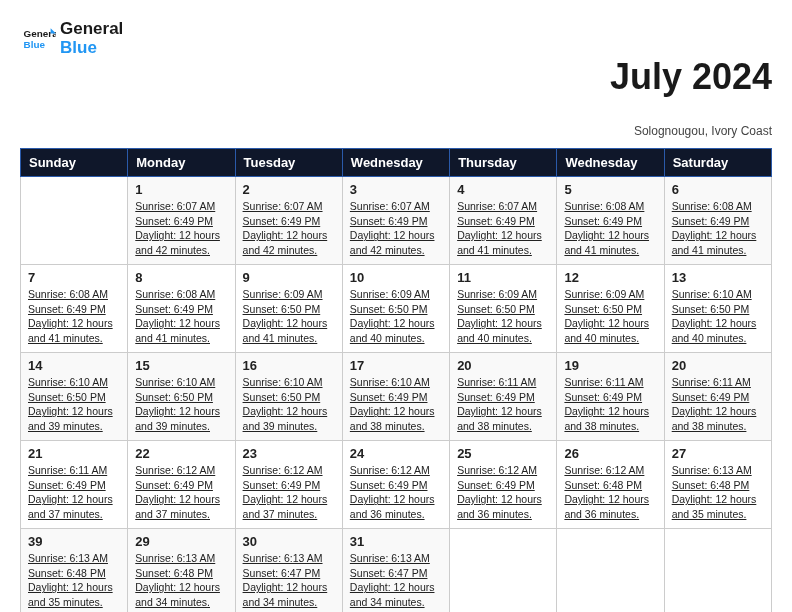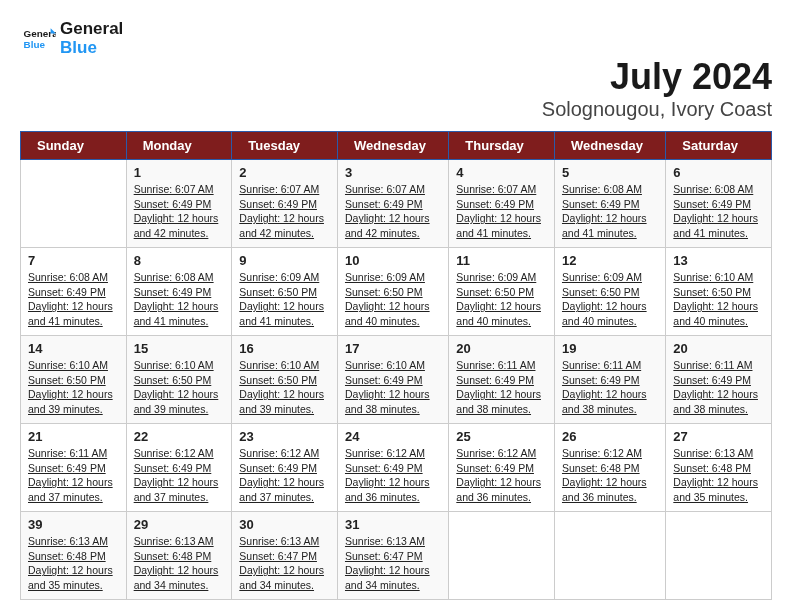--- a/index.html
+++ b/index.html
@@ -26,35 +26,36 @@
       height: 36px;
     }
     .title-block { text-align: right; }
     .month-title {
       font-size: 36px;
       font-weight: bold;
       color: #1a1a1a;
       margin-top: 36px;
     }
     .location {
-      font-size: 20px;
+      font-size: 12px;
       color: #444;
+      margin-top: 26px;
     }
     table {
       width: 100%;
       border-collapse: collapse;
       font-size: 11px;
     }
     thead tr th {
-      background-color: #7f1d1d;
+      background-color: #0f172a;
       color: #fff;
       font-size: 13px;
       font-weight: bold;
       text-align: left;
-      padding: 6px 16px;
+      padding: 6px 8px;
       border: 1px solid #2a5aaa;
     }
     tbody tr td {
       border: 1px solid #ccc;
       padding: 5px 7px;
       vertical-align: top;
       min-height: 80px;
       height: 88px;
       color: #222;
       background: #fff;

